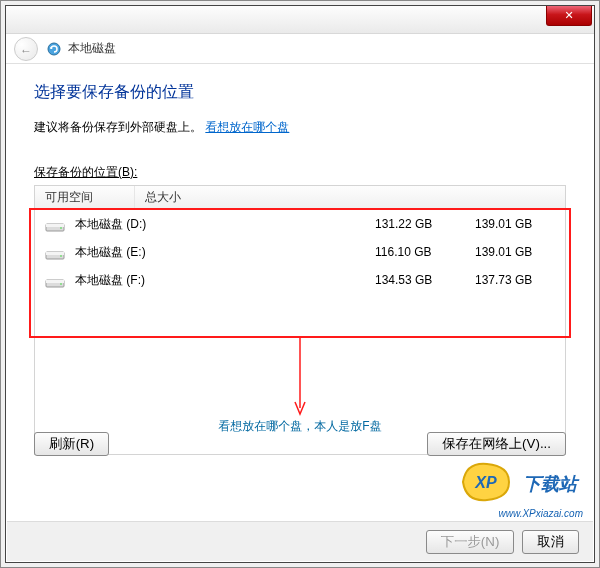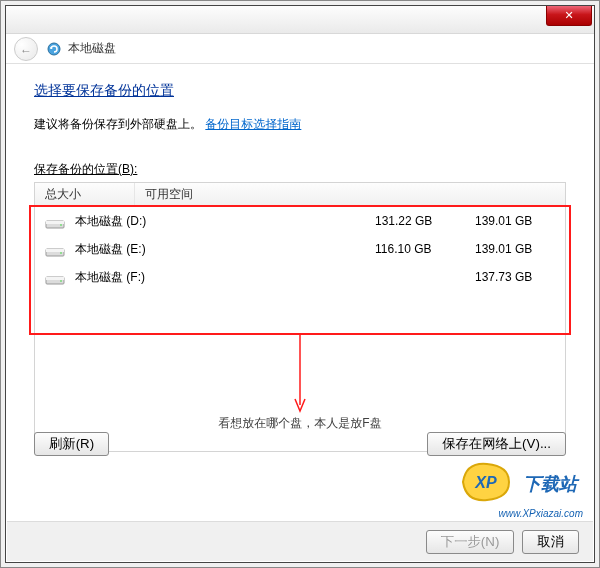--- a/index.html
+++ b/index.html
@@ -26,21 +26,21 @@
     border-bottom: 1px solid #e0e0e0; background: #fff; }
   .back-btn { width: 24px; height: 24px; border-radius: 50%; border: 1px solid #ccc;
     background: radial-gradient(circle at 30% 30%,#fff,#e8e8e8); display: flex;
     align-items: center; justify-content: center; color: #888; font-size: 12px;
     cursor: default; margin-right: 8px; }
   .hdr-icon { width: 16px; height: 16px; margin-right: 6px; }
   .hdr-title { color: #333; }
 
   
   .content { position: absolute; left: 28px; right: 28px; top: 76px; bottom: 46px; }
-  .big-title { color: #003399; font-size: 14px; margin-bottom: 16px; text-decoration: underline; }
+  .big-title { color: #003399; font-size: 16px; margin-bottom: 16px; }
   .suggest-row { margin-bottom: 28px; }
   .link { color: #0066cc; text-decoration: underline; cursor: pointer; }
 
   .loc-label { margin-bottom: 4px; text-decoration: underline; }
   .loc-label u { text-decoration: underline; }
 
   
   .table { border: 1px solid #d4d4d4; background: #fff; }
   .thead { display: flex; height: 24px; align-items: center;
     background: linear-gradient(#fdfdfd,#f0f0f0); border-bottom: 1px solid #e0e0e0; }
@@ -54,21 +54,21 @@
   .tbody { position: relative; }
   .tr { display: flex; height: 28px; align-items: center; cursor: pointer; }
   .td { display: flex; align-items: flex-end; }
   .disk-icon { width: 20px; height: 14px; margin-right: 10px; }
 
   .red-box { position: absolute; border: 2px solid #ff1a1a; pointer-events: none;
     left: -6px; right: -6px; top: -2px; height: 130px; }
   .red-arrow { position: absolute; left: 50%; top: 128px; transform: translateX(-50%);
     pointer-events: none; }
   .red-note { position: absolute; left: 50%; transform: translateX(-50%);
-    top: 208px; color: #404040; font-size: 12px; }
+    top: 208px; color: #0369a1; font-size: 12px; }
 
   
   .btn-row { position: absolute; left: 0; right: 0; top: 350px; display: flex;
     justify-content: space-between; }
 
   .w7btn { height: 24px; padding: 0 14px; border: 1px solid #8a8a8a; border-radius: 3px;
     background: linear-gradient(#fdfdfd,#e6e6e6); color: #000; cursor: pointer;
     display: inline-flex; align-items: center; }
   .w7btn.disabled { color: #9a9a9a; cursor: default; }
 
@@ -103,31 +103,31 @@
       <path d="M4 6 L5 8 L7 7 Z" fill="#fff"></path>
     </svg>
     <span class="hdr-title">本地磁盘</span>
   </div>
 
   <div class="content">
     <div class="big-title">选择要保存备份的位置</div>
 
     <div class="suggest-row">
       <span>建议将备份保存到外部硬盘上。</span>
-      <a class="link">备份目标选择指南</a>
+      <a class="link">看想放在哪个盘</a>
     </div>
 
     <div class="loc-label">
       <span>保存备份的位置(</span><u>B</u><span>):</span>
     </div>
 
     <div class="table">
       <div class="thead">
+        <div class="th col-free">可用空间</div>
         <div class="th col-total">总大小</div>
-        <div class="th col-free">可用空间</div>
       </div>
       <div class="tbody">
 
         <div class="tr">
           <div class="td col-target">
             <svg class="disk-icon" viewBox="0 0 20 14">
               <rect x="1" y="5" width="18" height="7" rx="1" fill="#dcdcdc" stroke="#999"></rect>
               <rect x="1" y="5" width="18" height="3" fill="#f4f4f4"></rect>
               <circle cx="16" cy="9" r="1" fill="#7bdc7b"></circle>
             </svg>
@@ -152,20 +152,21 @@
 
         <div class="tr">
           <div class="td col-target">
             <svg class="disk-icon" viewBox="0 0 20 14">
               <rect x="1" y="5" width="18" height="7" rx="1" fill="#dcdcdc" stroke="#999"></rect>
               <rect x="1" y="5" width="18" height="3" fill="#f4f4f4"></rect>
               <circle cx="16" cy="9" r="1" fill="#7bdc7b"></circle>
             </svg>
             <span>本地磁盘 (F:)</span>
           </div>
+          <div class="td col-free">134.53 GB</div>
           <div class="td col-total">137.73 GB</div>
         </div>
 
         <div class="red-box"></div>
         <svg class="red-arrow" width="12" height="80">
           <line x1="6" y1="0" x2="6" y2="70" stroke="#ff1a1a" stroke-width="1.5"></line>
           <path d="M1 64 L6 76 L11 64" stroke="#ff1a1a" stroke-width="1.5" fill="none"></path>
         </svg>
         <div class="red-note">看想放在哪个盘，本人是放F盘</div>
 

